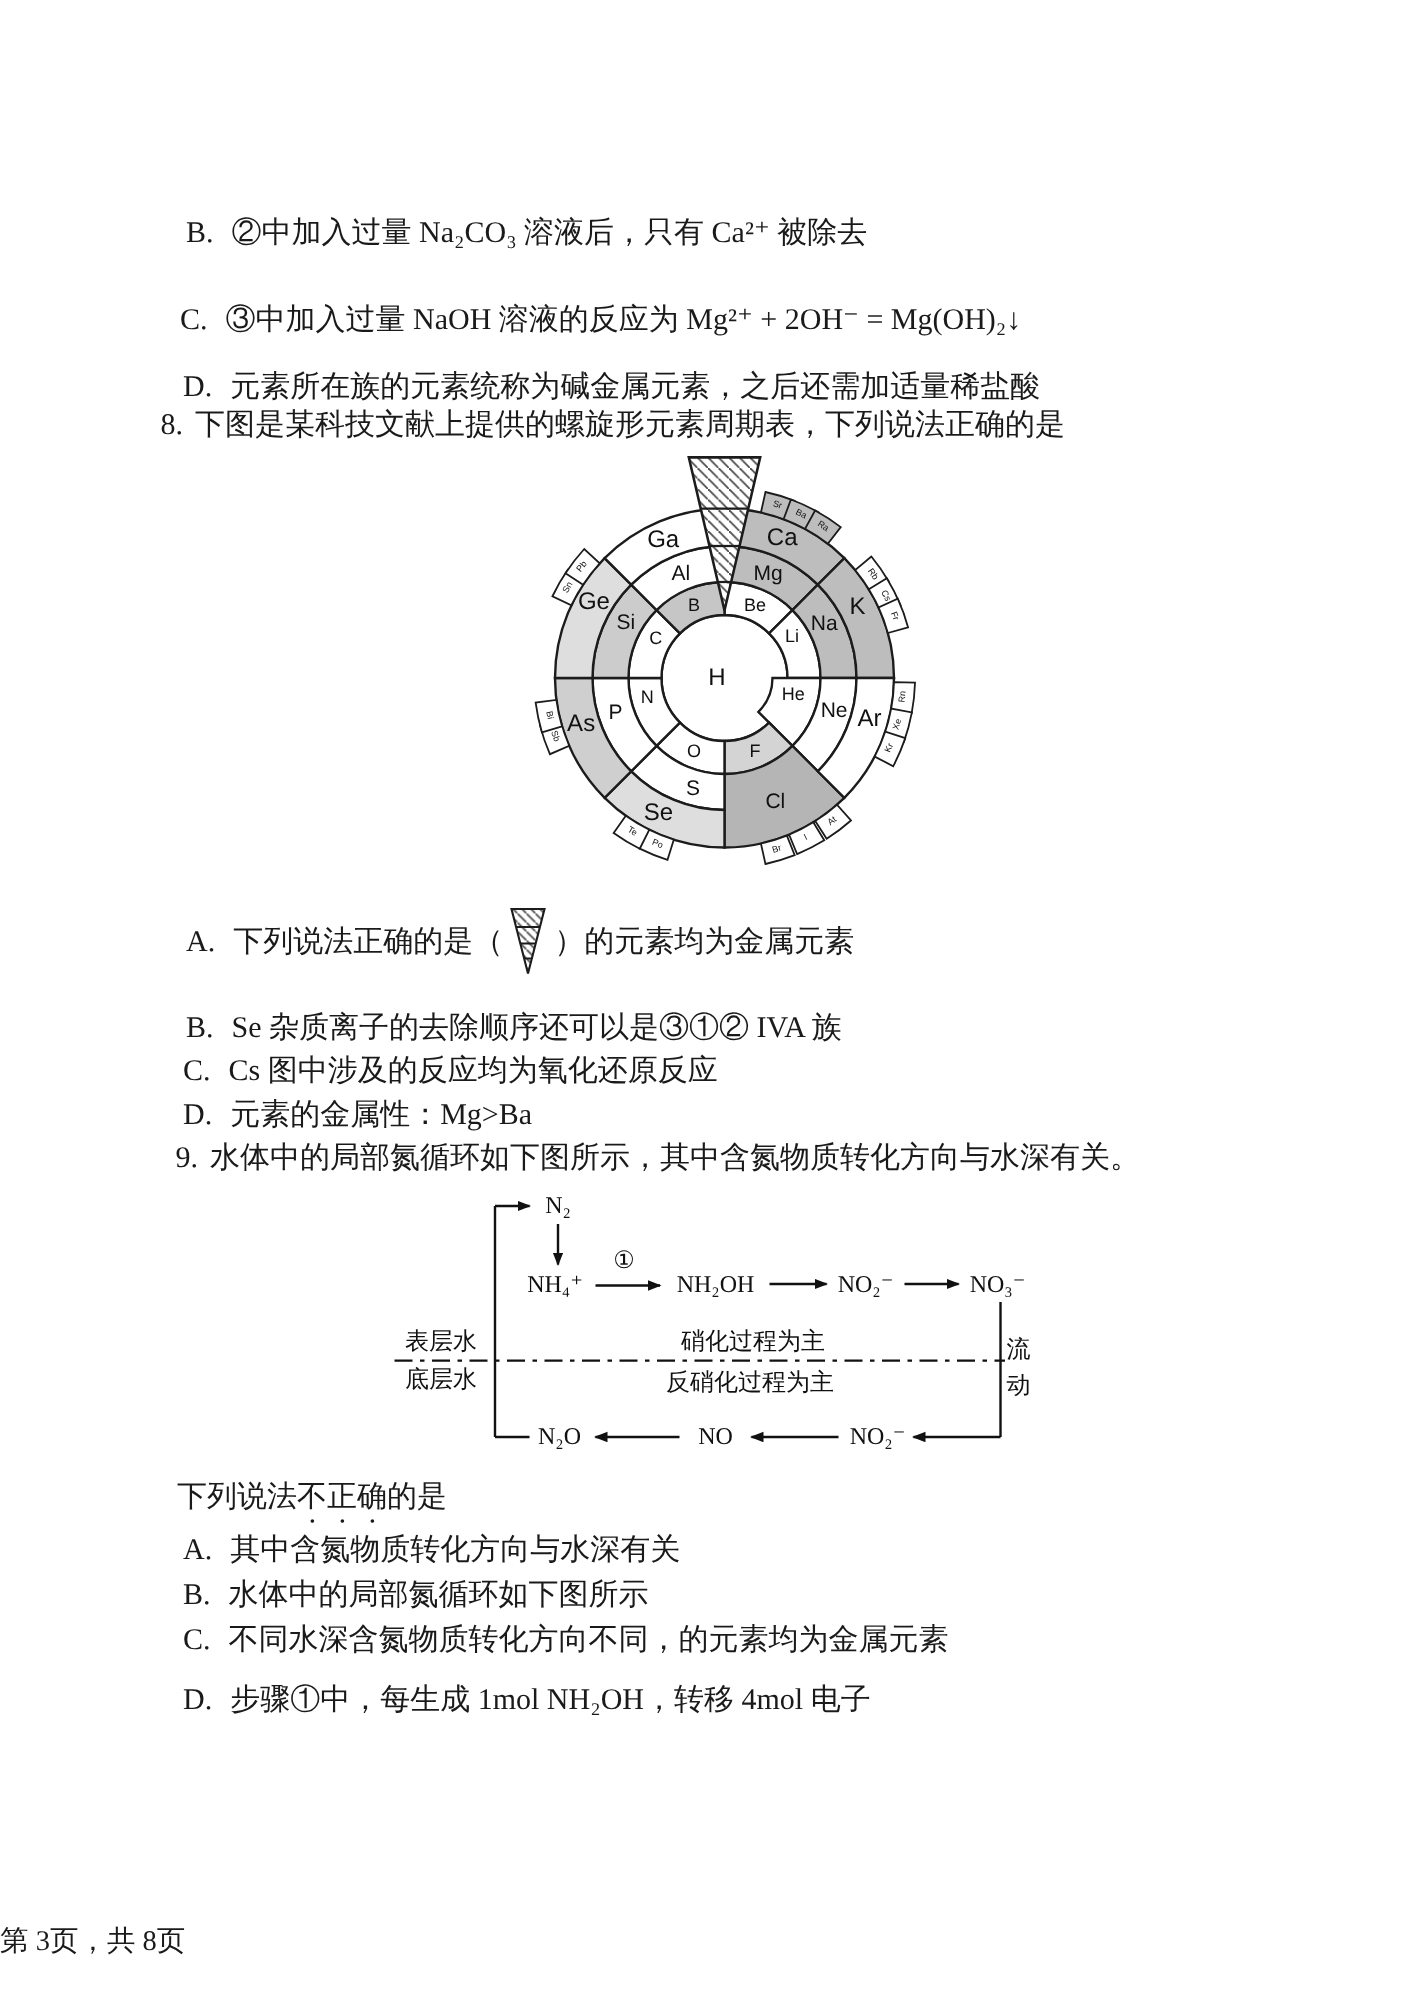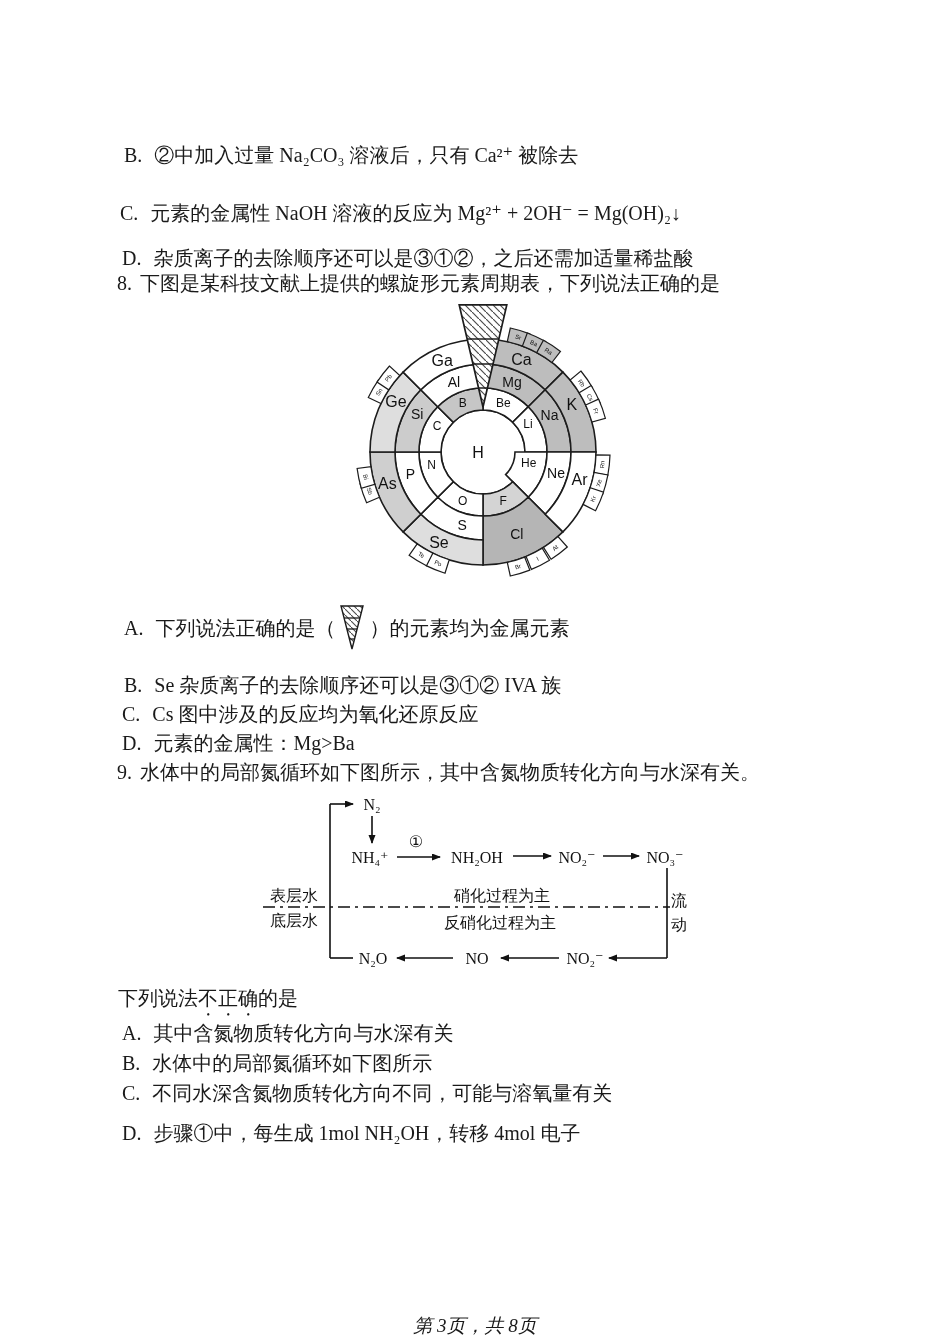--- a/index.html
+++ b/index.html
@@ -9,40 +9,40 @@
   }
   .line{position:absolute;white-space:nowrap;font-size:20px;line-height:24px;}
   .opt-label{display:inline-block;margin-right:12px;}
   .q-num{display:inline-block;margin-right:8px;}
   .emph{
     -webkit-text-emphasis:filled dot #1a1a1a;text-emphasis:filled dot #1a1a1a;
     -webkit-text-emphasis-position:under right;text-emphasis-position:under right;
   }
   .flexline{display:flex;align-items:center;}
   .icon-wedge{margin:0 4px;}
-  #footer{position:absolute;left:0;top:1313px;width:100%;text-align:center;font-size:19px;font-style:italic;}
+  #footer{position:absolute;left:0;top:1281px;width:100%;font-size:19px;}
   svg text{font-family:"Liberation Serif","DejaVu Serif",serif;}
   svg text.sf{font-family:"Liberation Sans","DejaVu Sans",sans-serif;}
   .cyc-t{font-size:16px;fill:#111;}
   .cyc-c{font-size:16px;fill:#111;}
 </style>
 </head>
 <body>
 
 <div class="line" style="left:124px;top:143px">
   <span class="opt-label">B.</span><span>②中加入过量 Na₂CO₃ 溶液后，只有 Ca²⁺ 被除去</span>
 </div>
 <div class="line" style="left:120px;top:201px">
-  <span class="opt-label">C.</span><span>元素的金属性 NaOH 溶液的反应为 Mg²⁺ + 2OH⁻ = Mg(OH)₂↓</span>
+  <span class="opt-label">C.</span><span>③中加入过量 NaOH 溶液的反应为 Mg²⁺ + 2OH⁻ = Mg(OH)₂↓</span>
 </div>
 <div class="line" style="left:122px;top:246px">
-  <span class="opt-label">D.</span><span>杂质离子的去除顺序还可以是③①②，之后还需加适量稀盐酸</span>
-</div>
-
-<div class="line" style="left:117px;top:271px">
+  <span class="opt-label">D.</span><span>元素所在族的元素统称为碱金属元素，之后还需加适量稀盐酸</span>
+</div>
+
+<div class="line" style="left:107px;top:271px">
   <span class="q-num">8.</span><span>下图是某科技文献上提供的螺旋形元素周期表，下列说法正确的是</span>
 </div>
 
 <svg id="spiral" width="320" height="292" style="position:absolute;left:325px;top:298px">
   <defs>
     <pattern id="hatch1" patternUnits="userSpaceOnUse" width="7" height="7">
       <path d="M0,0 L7,7" stroke="#4a4a4a" stroke-width="1.2"></path>
     </pattern>
   </defs>
 <circle cx="158" cy="154" r="42" fill="#fff" stroke="#1c1c1c" stroke-width="1.6"></circle>
@@ -208,19 +208,19 @@
 <div class="line" style="left:118px;top:986px">
   <span>下列说法</span><span class="emph">不正确</span><span>的是</span>
 </div>
 <div class="line" style="left:122px;top:1021px">
   <span class="opt-label">A.</span><span>其中含氮物质转化方向与水深有关</span>
 </div>
 <div class="line" style="left:122px;top:1051px">
   <span class="opt-label">B.</span><span>水体中的局部氮循环如下图所示</span>
 </div>
 <div class="line" style="left:122px;top:1081px">
-  <span class="opt-label">C.</span><span>不同水深含氮物质转化方向不同，可能与溶氧量有关</span>
+  <span class="opt-label">C.</span><span>不同水深含氮物质转化方向不同，的元素均为金属元素</span>
 </div>
 <div class="line" style="left:122px;top:1121px">
   <span class="opt-label">D.</span><span>步骤①中，每生成 1mol NH₂OH，转移 4mol 电子</span>
 </div>
 
 <div id="footer">第 3页，共 8页</div>
 
 </body></html>

